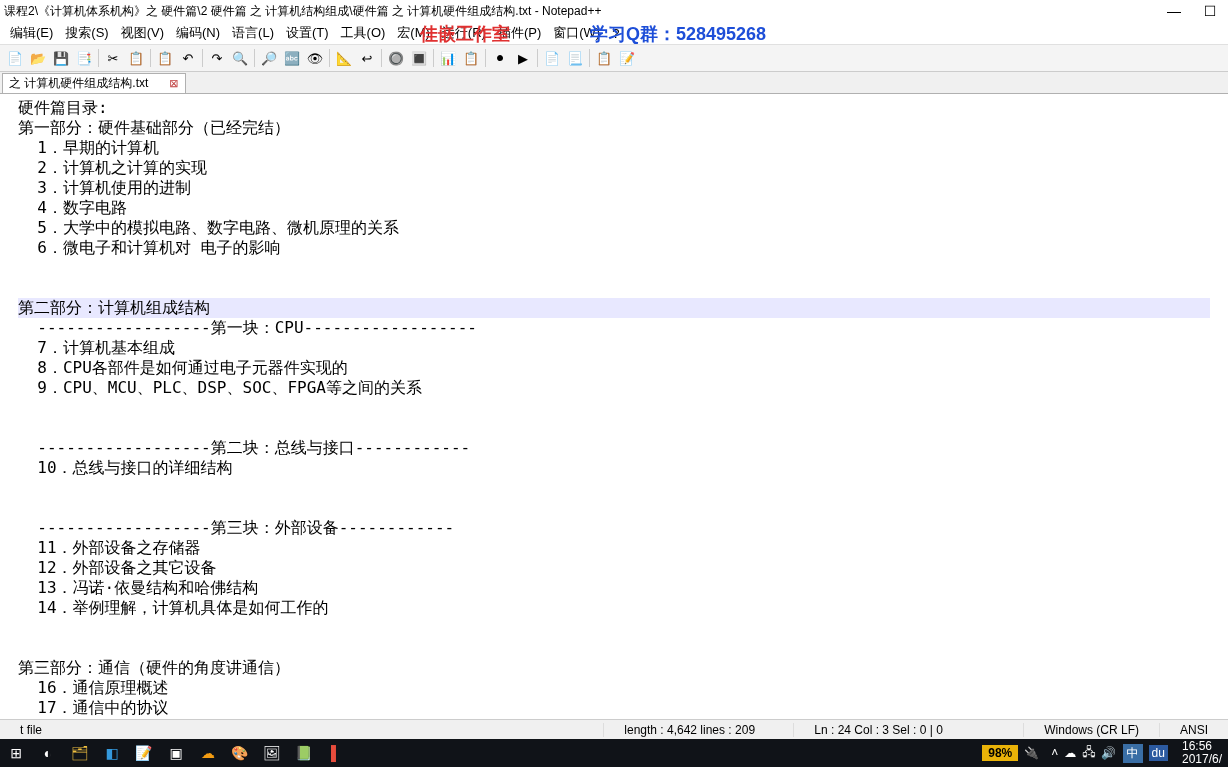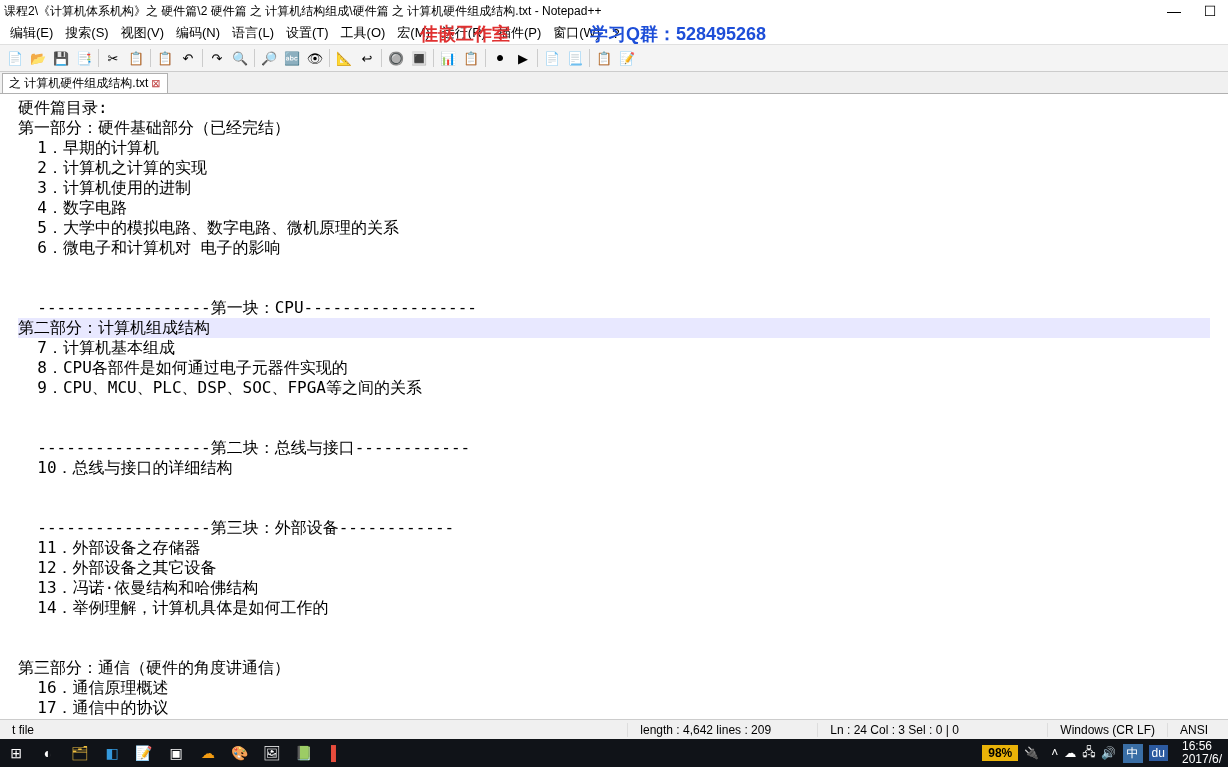--- a/index.html
+++ b/index.html
@@ -9,27 +9,27 @@
 .titlebar .winbtns { display: flex; gap: 8px; }
 .titlebar .winbtn { width: 28px; height: 18px; display: flex; align-items: center; justify-content: center; font-size: 14px; }
 .menubar { height: 22px; display: flex; align-items: center; padding: 0 4px; background: #fff; font-size: 13px; position: relative; }
 .menubar .menuitem { padding: 0 6px; cursor: default; }
 .overlay1 { position: absolute; left: 420px; top: 22px; color: #e03030; font-weight: bold; font-size: 18px; z-index: 10; }
 .overlay2 { position: absolute; left: 590px; top: 22px; color: #1d4ed8; font-weight: bold; font-size: 18px; z-index: 10; }
 .toolbar { height: 28px; display: flex; align-items: center; padding: 2px 4px; border-top: 1px solid #e0e0e0; border-bottom: 1px solid #ccc; background: #f4f4f4; gap: 1px; }
 .tb-btn { width: 22px; height: 22px; display: flex; align-items: center; justify-content: center; font-size: 13px; border: 1px solid transparent; }
 .tb-sep { width: 1px; height: 18px; background: #ccc; margin: 0 2px; }
 .tabbar { height: 22px; display: flex; align-items: flex-end; background: #f0f0f0; border-bottom: 1px solid #b0b0b0; padding-left: 2px; }
-.tab { height: 20px; background: #fff; border: 1px solid #b0b0b0; border-bottom: none; padding: 0 6px; font-size: 12px; display: flex; align-items: center; gap: 3px; }
+.tab { height: 20px; background: #fff; border: 1px solid #b0b0b0; border-bottom: none; padding: 0 6px; font-size: 12px; display: flex; align-items: center; gap: 21px; }
 .tab .close { color: #c04040; font-size: 11px; }
 .editor { position: absolute; top: 94px; left: 0; right: 0; bottom: 48px; overflow: hidden; background: #fff; padding: 4px 18px; font-size: 16px; font-family: "Consolas","Microsoft YaHei","SimSun",monospace; line-height: 20px; }
 .editor .line { white-space: pre; height: 20px; }
 .editor .caretline { background: #e8e8ff; }
 .statusbar { position: absolute; bottom: 28px; left: 0; right: 0; height: 20px; background: #f0f0f0; border-top: 1px solid #ccc; display: flex; align-items: center; font-size: 12px; }
-.statusbar .sseg { padding: 0 12px; border-right: 1px solid #ddd; white-space: nowrap; }
+.statusbar .sseg { padding: 0 20px; border-right: 1px solid #ddd; white-space: nowrap; }
 .statusbar .sseg.wide { flex: 1; }
 .taskbar { position: absolute; bottom: 0; left: 0; right: 0; height: 28px; background: #101318; display: flex; align-items: center; color: #fff; font-size: 12px; }
 .taskbar .tbicon { width: 32px; height: 28px; display: flex; align-items: center; justify-content: center; font-size: 14px; }
 .taskbar .spacer { flex: 1; }
 .taskbar .battery { background: #eab308; color: #000; padding: 1px 6px; font-weight: bold; margin-right: 2px; }
 .taskbar .tray { display: flex; align-items: center; gap: 6px; padding: 0 8px; }
 .taskbar .clock { text-align: left; padding: 12px 6px; line-height: 13px; }
 .taskbar .ime { background: #3a6ea5; padding: 1px 4px; }
 </style>
 </head>
@@ -110,22 +110,22 @@
     <div class="line">硬件篇目录:</div>
     <div class="line">第一部分：硬件基础部分（已经完结）</div>
     <div class="line">  1．早期的计算机</div>
     <div class="line">  2．计算机之计算的实现</div>
     <div class="line">  3．计算机使用的进制</div>
     <div class="line">  4．数字电路</div>
     <div class="line">  5．大学中的模拟电路、数字电路、微机原理的关系</div>
     <div class="line">  6．微电子和计算机对 电子的影响</div>
     <div class="line">&nbsp;</div>
     <div class="line">&nbsp;</div>
+    <div class="line caretline">第二部分：计算机组成结构</div>
     <div class="line">  ------------------第一块：CPU------------------</div>
-    <div class="line caretline">第二部分：计算机组成结构</div>
     <div class="line">  7．计算机基本组成</div>
     <div class="line">  8．CPU各部件是如何通过电子元器件实现的</div>
     <div class="line">  9．CPU、MCU、PLC、DSP、SOC、FPGA等之间的关系</div>
     <div class="line">&nbsp;</div>
     <div class="line">&nbsp;</div>
     <div class="line">  ------------------第二块：总线与接口------------</div>
     <div class="line">  10．总线与接口的详细结构</div>
     <div class="line">&nbsp;</div>
     <div class="line">&nbsp;</div>
     <div class="line">  ------------------第三块：外部设备------------</div>

